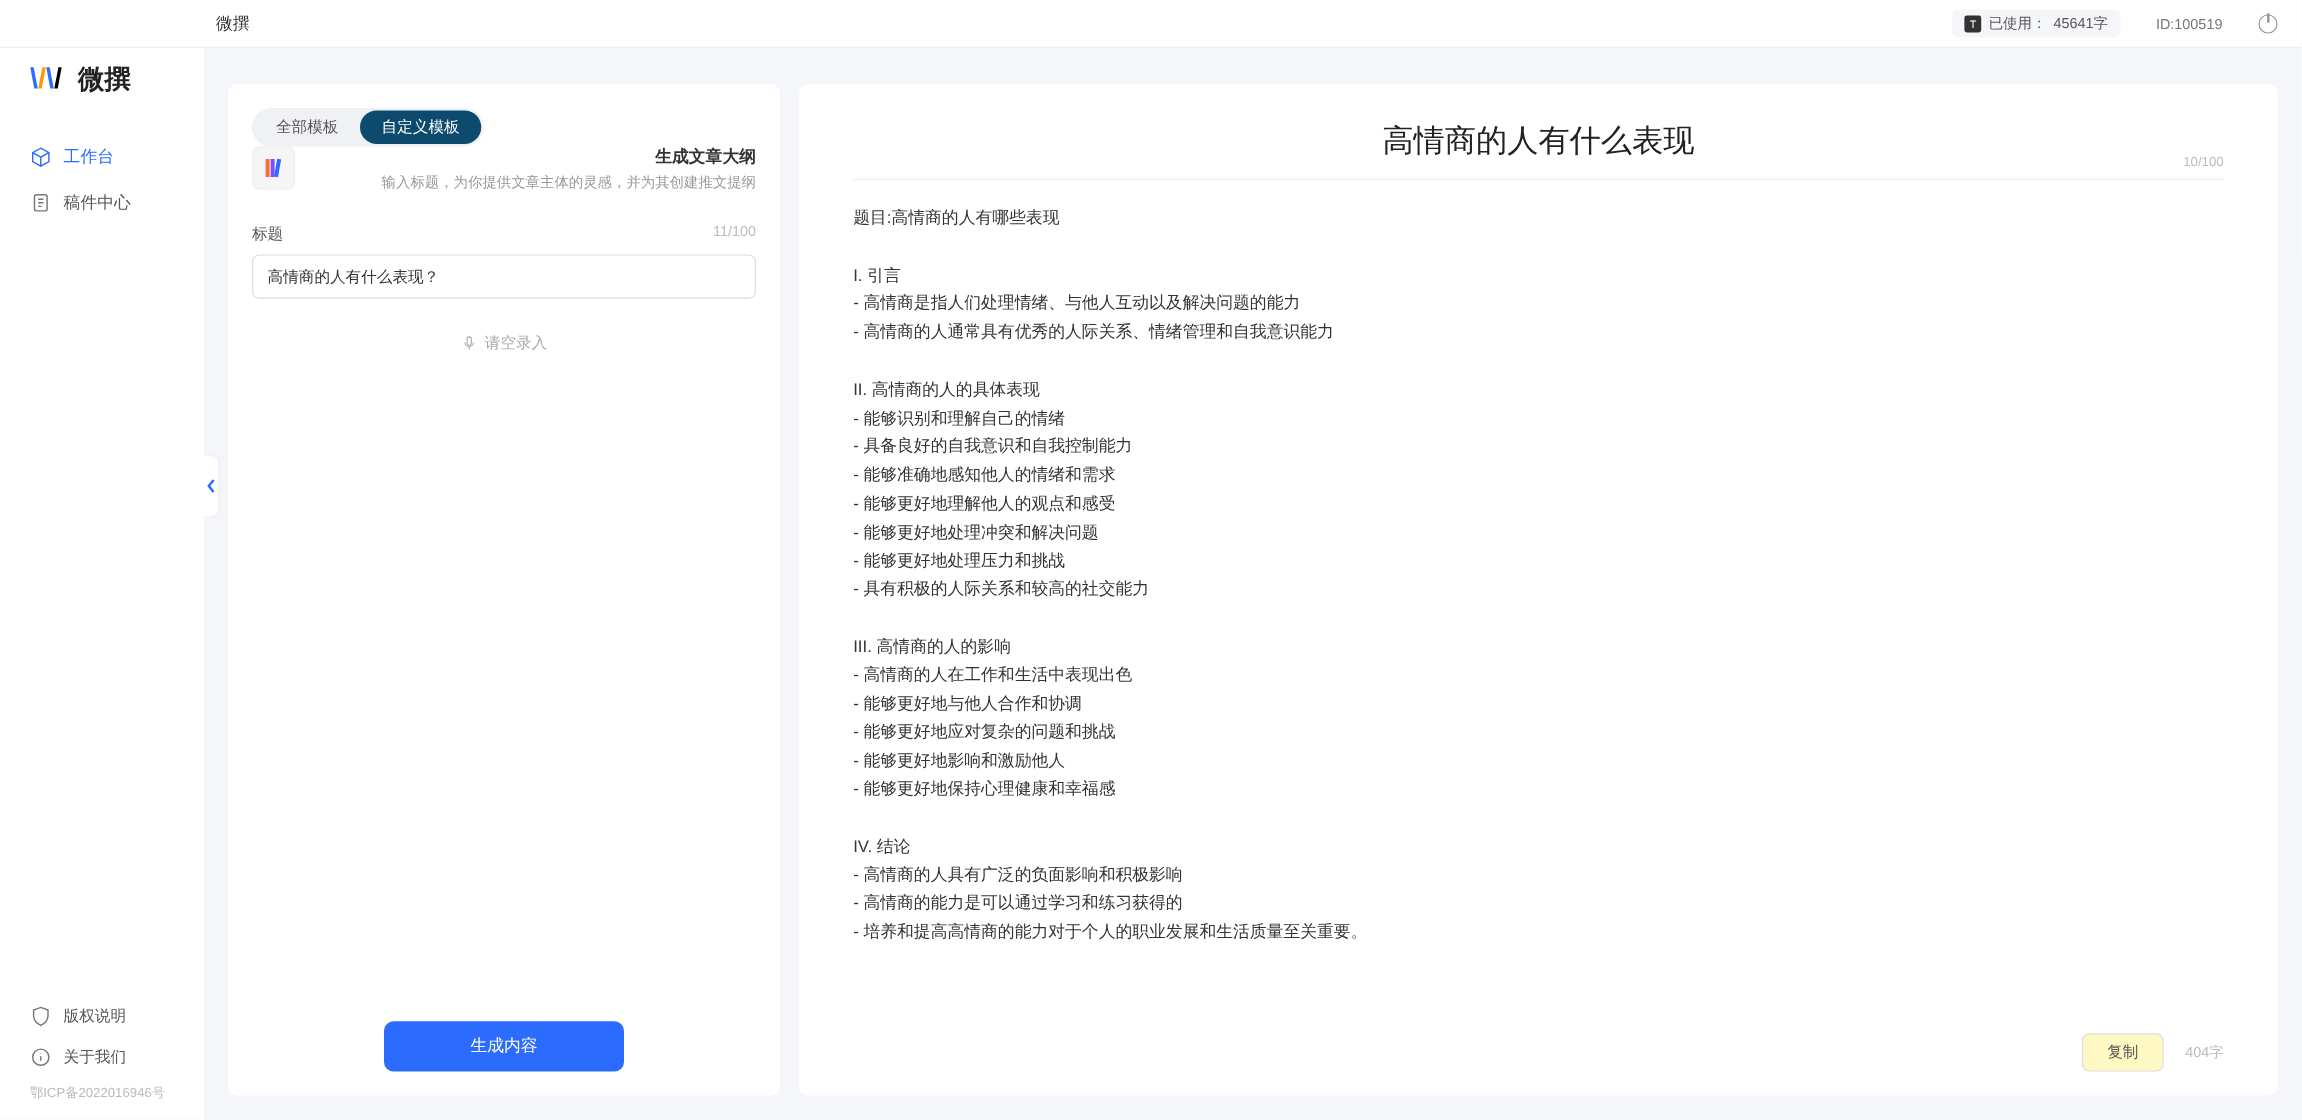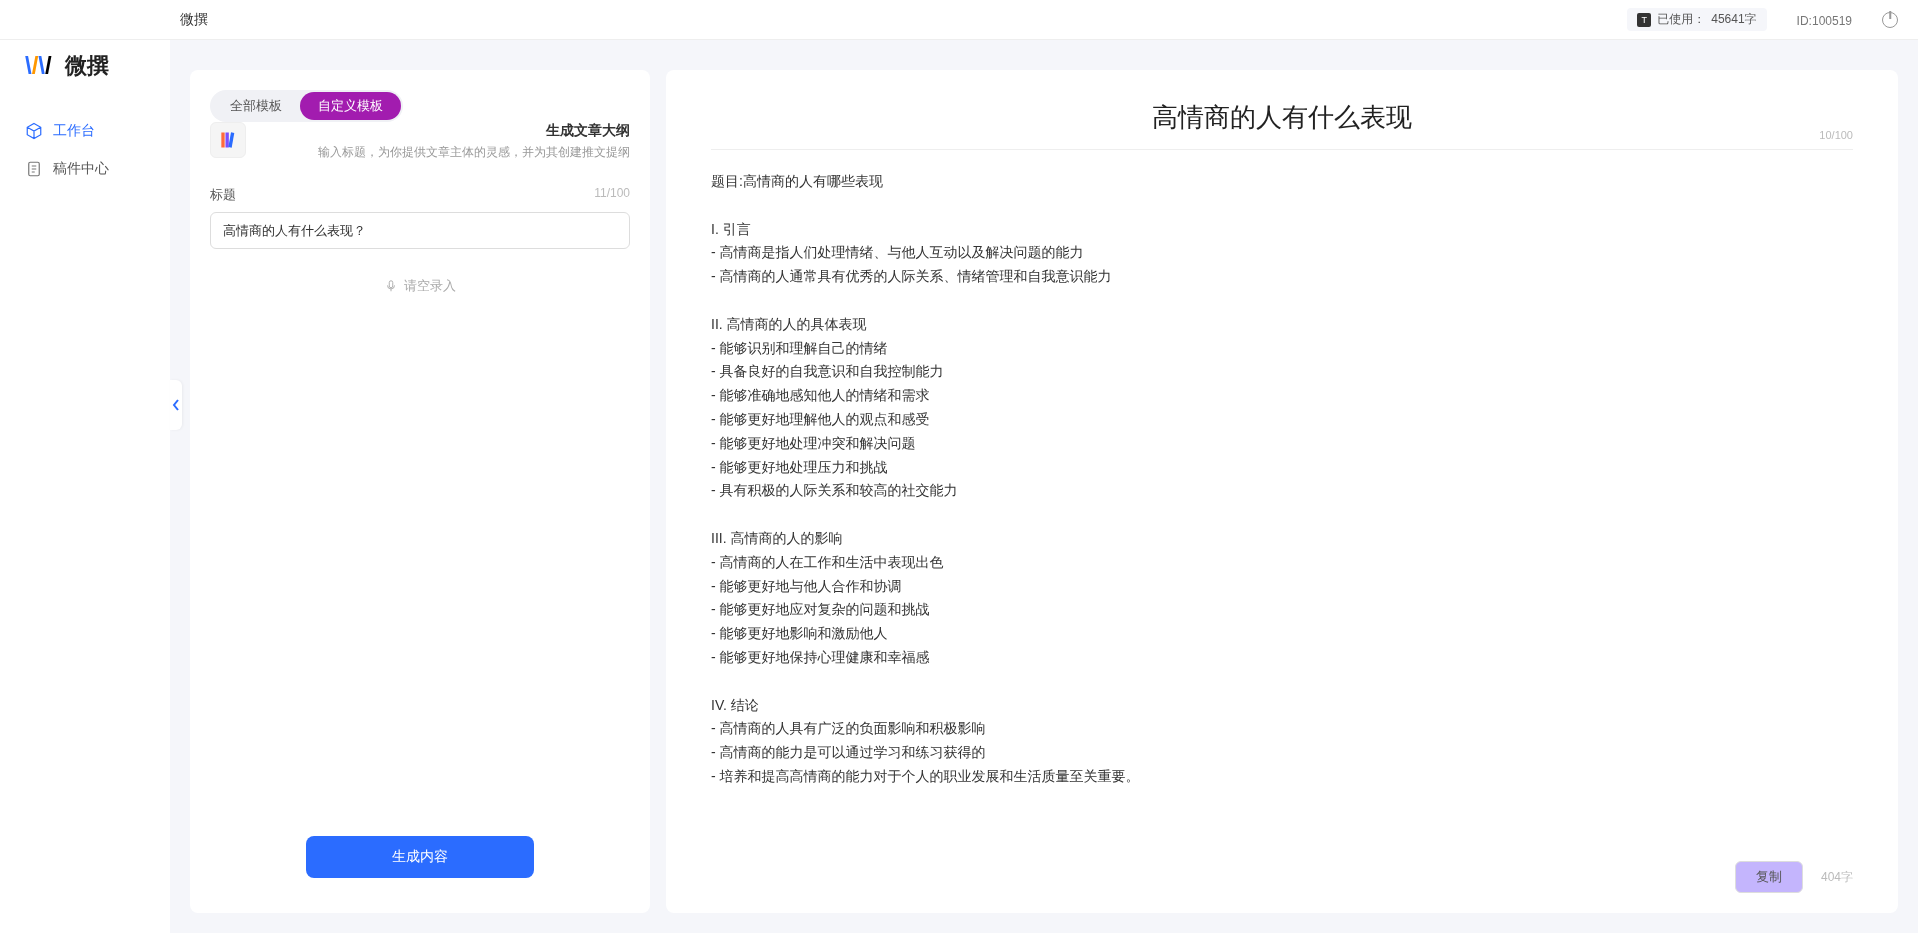--- a/index.html
+++ b/index.html
@@ -175,21 +175,21 @@
       padding: 2px;
     }
     .tab {
       padding: 5px 18px;
       font-size: 13px;
       border-radius: 18px;
       cursor: pointer;
       color: #555;
     }
     .tab.active {
-      background: #a21caf;
+      background: #0c4a6e;
       color: #fff;
     }
     .template-card {
       display: flex;
       gap: 12px;
       margin-bottom: 25px;
       align-items: flex-start;
       text-align: right;
     }
     .template-icon {
@@ -240,22 +240,22 @@
     .mic-icon { width: 14px; height: 14px; }
     .left-spacer { flex: 1; }
     .generate-btn {
       background: #2b6cff;
       color: #fff;
       border: none;
       border-radius: 8px;
       padding: 12px 0;
       font-size: 14px;
       cursor: pointer;
-      width: 228px;
-      margin: 15px auto;
+      width: 200px;
+      margin: 0 auto;
     }
     
     .output-title-row {
       position: relative;
       text-align: center;
       padding-bottom: 14px;
       border-bottom: 1px solid #eee;
       margin-bottom: 20px;
     }
     .output-title {
@@ -280,21 +280,21 @@
       overflow-y: auto;
     }
     .output-footer {
       display: flex;
       justify-content: flex-end;
       align-items: center;
       gap: 18px;
       padding-top: 14px;
     }
     .copy-btn {
-      background: #c4b5fd;
+      background: #fef9c3;
       border: 1px solid #ddd;
       border-radius: 6px;
       padding: 6px 20px;
       font-size: 13px;
       color: #555;
       cursor: pointer;
     }
     .word-count {
       font-size: 12px;
       color: #bbb;
@@ -343,20 +343,40 @@
       </div>
       <div class="nav-item">
         <span class="nav-icon">
           <svg viewBox="0 0 24 24" fill="none" stroke="#777" stroke-width="1.6">
               <rect x="5" y="3" width="14" height="18" rx="2"></rect>
               <path d="M9 8h6 M9 12h6 M9 16h4"></path>
             </svg>
         </span>
         <span>稿件中心</span>
       </div>
+    </div>
+    <div class="sidebar-footer">
+      <div class="nav-item">
+        <span class="nav-icon">
+          <svg viewBox="0 0 24 24" fill="none" stroke="#777" stroke-width="1.6">
+              <path d="M12 2 L20 5 V11 C20 16 16 20 12 22 C8 20 4 16 4 11 V5 Z"></path>
+            </svg>
+        </span>
+        <span>版权说明</span>
+      </div>
+      <div class="nav-item">
+        <span class="nav-icon">
+          <svg viewBox="0 0 24 24" fill="none" stroke="#777" stroke-width="1.6">
+              <circle cx="12" cy="12" r="9"></circle>
+              <path d="M12 8v0.5 M12 11v5"></path>
+            </svg>
+        </span>
+        <span>关于我们</span>
+      </div>
+      <div class="icp">鄂ICP备2022016946号</div>
     </div>
     <div class="collapse-handle">
       <svg viewBox="0 0 8 12">
           <path d="M6 1 L2 6 L6 11" fill="none" stroke="#2b6cff" stroke-width="2"></path>
         </svg>
     </div>
   </div>
 
   <div class="main">
 

